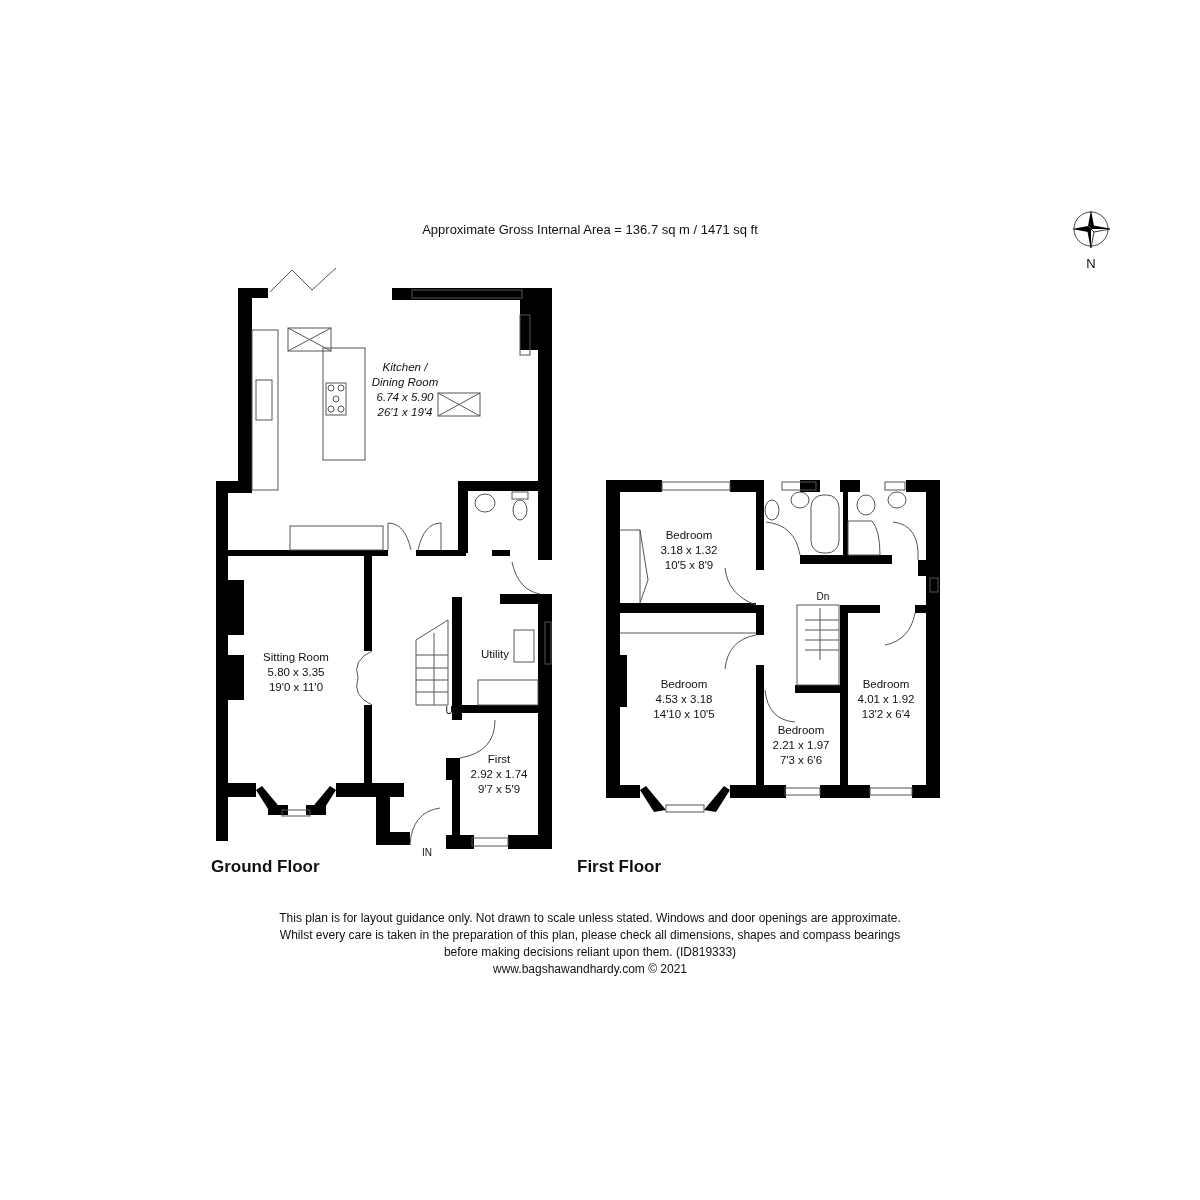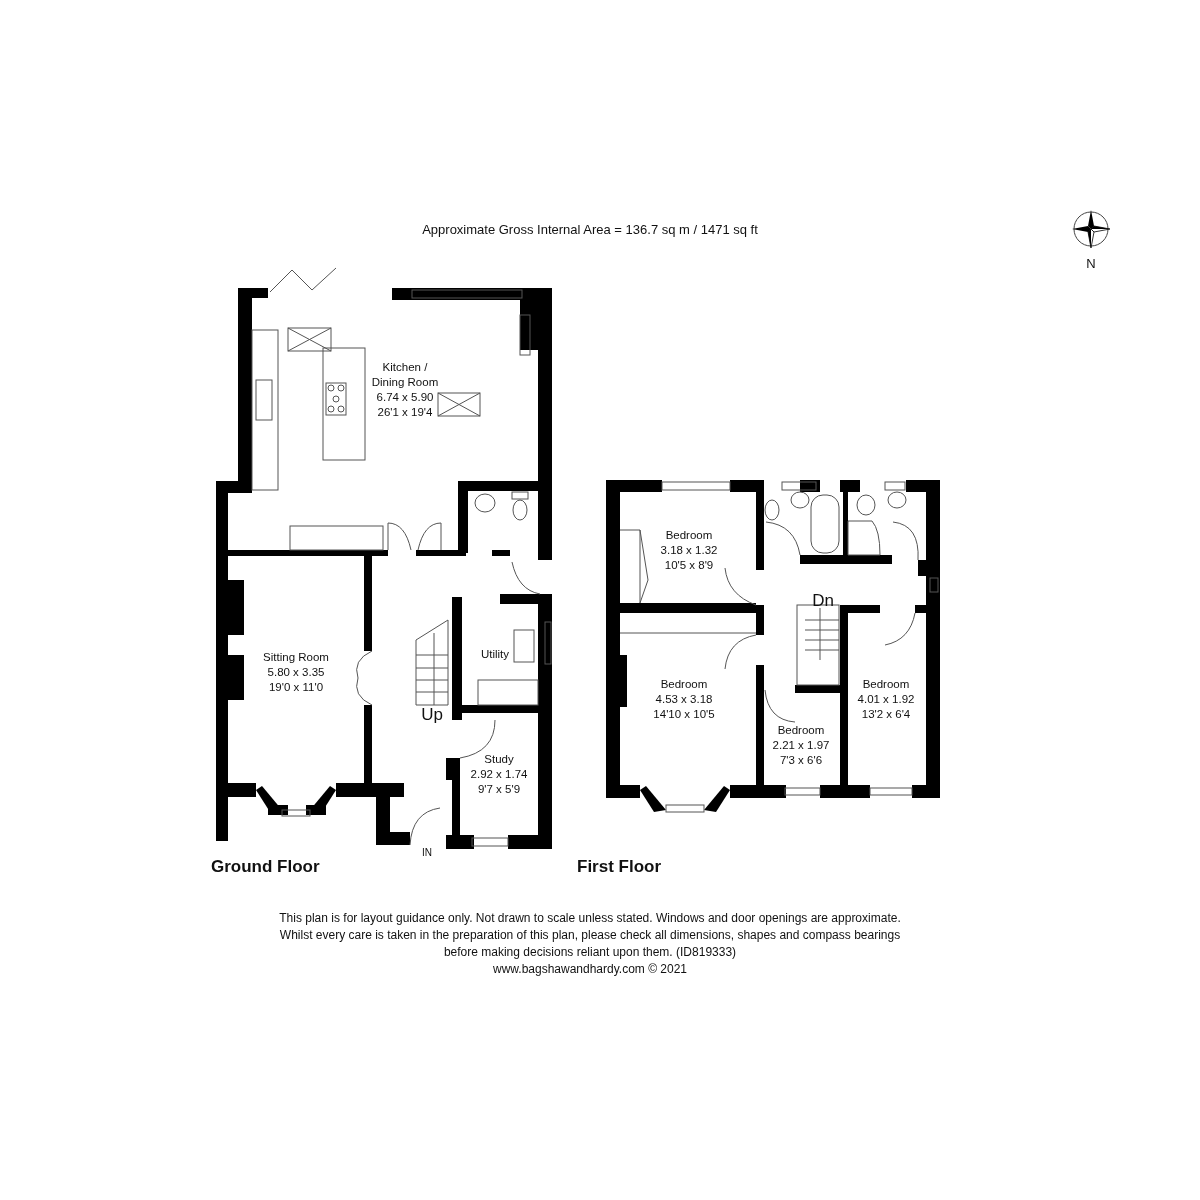--- a/index.html
+++ b/index.html
@@ -4,21 +4,21 @@
 <style>
   html, body { margin: 0; padding: 0; background: #ffffff; }
   body { width: 1200px; height: 1200px; position: relative; overflow: hidden;
          font-family: "Liberation Sans", sans-serif; color: #111; }
   .abs { position: absolute; }
   .area-title { left: 0; width: 1180px; top: 222px; text-align: center; font-size: 13px; }
   .compass { left: 1068px; top: 204px; width: 46px; height: 70px; }
   .compass-n { position: absolute; left: 0; width: 46px; top: 52px; text-align: center; font-size: 13px; }
   svg.plan { position: absolute; left: 0; top: 0; }
   .room-label { position: absolute; text-align: center; font-size: 11.5px; line-height: 15px; transform: translateX(-50%); white-space: nowrap; }
-  .small-label { position: absolute; font-size: 17px; transform: translateX(-50%); white-space: nowrap; }
+  .small-label { position: absolute; font-size: 10px; transform: translateX(-50%); white-space: nowrap; }
   .floor-title { position: absolute; font-size: 17px; font-weight: bold; }
   .disclaimer { position: absolute; left: 180px; width: 820px; top: 910px; text-align: center; font-size: 12px; line-height: 17px; }
 </style>
 </head>
 <body>
 
 <div class="abs area-title">Approximate Gross Internal Area = 136.7 sq m / 1471 sq ft</div>
 
 <div class="abs compass">
   <svg width="46" height="50" viewBox="0 0 46 50">
@@ -205,40 +205,40 @@
 
     <rect x="797" y="605" width="42" height="80"></rect>
     <line x1="805" y1="620" x2="839" y2="620"></line>
       <line x1="805" y1="630" x2="839" y2="630"></line>
     <line x1="805" y1="640" x2="839" y2="640"></line>
       <line x1="805" y1="650" x2="839" y2="650"></line>
     <line x1="820" y1="608" x2="820" y2="660"></line>
   </g>
 </svg>
 
-<div class="room-label" style="left:405px; top:360px;">
+<div class="room-label" style="left:405px; top:360px;font-style:italic;">
   <div>Kitchen /</div>
   <div>Dining Room</div>
   <div>6.74 x 5.90</div>
   <div>26'1 x 19'4</div>
 </div>
 <div class="room-label" style="left:296px; top:650px;">
   <div>Sitting Room</div>
   <div>5.80 x 3.35</div>
   <div>19'0 x 11'0</div>
 </div>
 <div class="room-label" style="left:495px; top:647px;">
   <div>Utility</div>
 </div>
 <div class="room-label" style="left:499px; top:752px;">
-  <div>Study</div>
+  <div>First</div>
   <div>2.92 x 1.74</div>
   <div>9'7 x 5'9</div>
 </div>
-<div class="small-label" style="left:432px; top:705px;">Up</div>
+<div class="small-label" style="left:452px; top:705px;">Up</div>
 <div class="small-label" style="left:427px; top:847px; font-size:10px;">IN</div>
 
 <div class="room-label" style="left:689px; top:528px;">
   <div>Bedroom</div>
   <div>3.18 x 1.32</div>
   <div>10'5 x 8'9</div>
 </div>
 <div class="room-label" style="left:684px; top:677px;">
   <div>Bedroom</div>
   <div>4.53 x 3.18</div>

